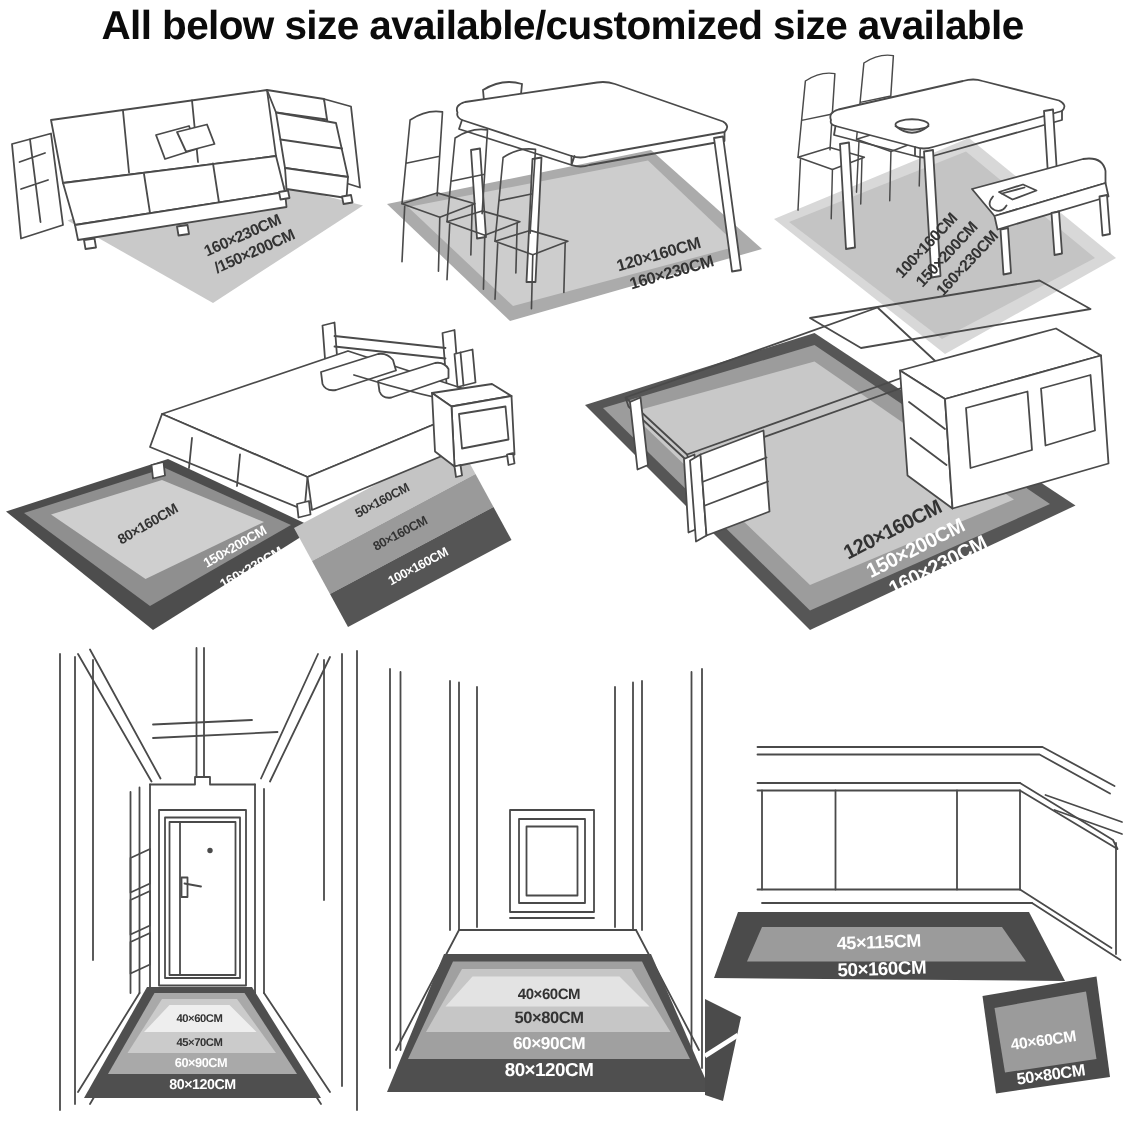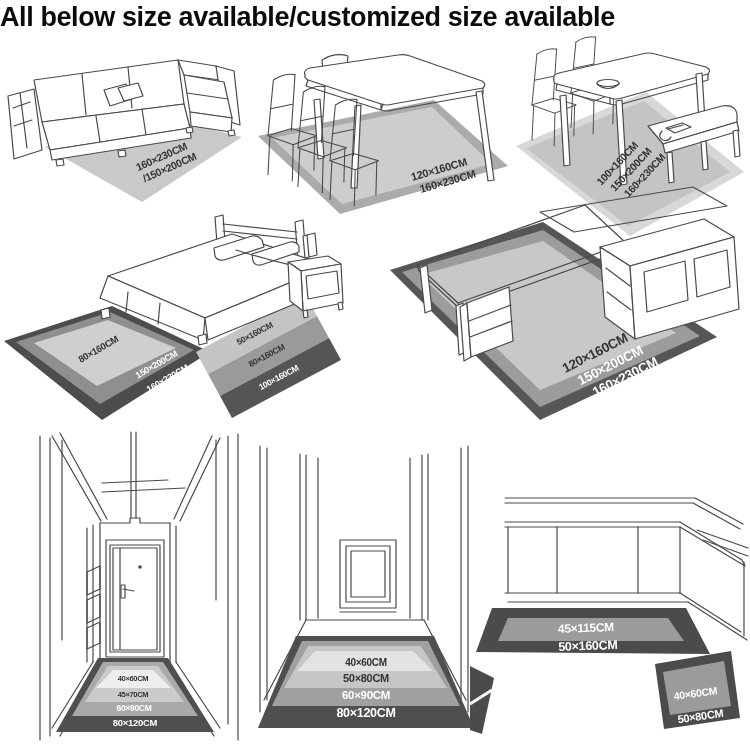--- a/index.html
+++ b/index.html
@@ -1,18 +1,18 @@
 <!DOCTYPE html>
 <html><head>
 <meta charset="utf-8">
 <style>
   html,body{margin:0;padding:0;background:#ffffff;}
   .canvas{position:relative;width:750px;height:750px;background:#ffffff;overflow:hidden;
           font-family:"Liberation Sans","DejaVu Sans",sans-serif;}
-  .title{position:absolute;top:2px;left:0;width:750px;text-align:left;
+  .title{position:absolute;top:2px;left:0;width:750px;text-align:center;
          font-size:27px;font-weight:700;letter-spacing:-0.4px;color:#0b0b0b;white-space:nowrap;}
   svg{position:absolute;top:0;left:0;}
   .ln{fill:none;stroke:#4a4a4a;stroke-width:1.2;stroke-linejoin:round;stroke-linecap:round;}
   .wh{fill:#ffffff;stroke:#4a4a4a;stroke-width:1.2;stroke-linejoin:round;}
   .lb{font-family:"Liberation Sans","DejaVu Sans",sans-serif;font-weight:700;
       text-anchor:middle;letter-spacing:-0.3px;}
   .dk{fill:#333333;} .wt{fill:#ffffff;}
 </style>
 </head>
 <body>

